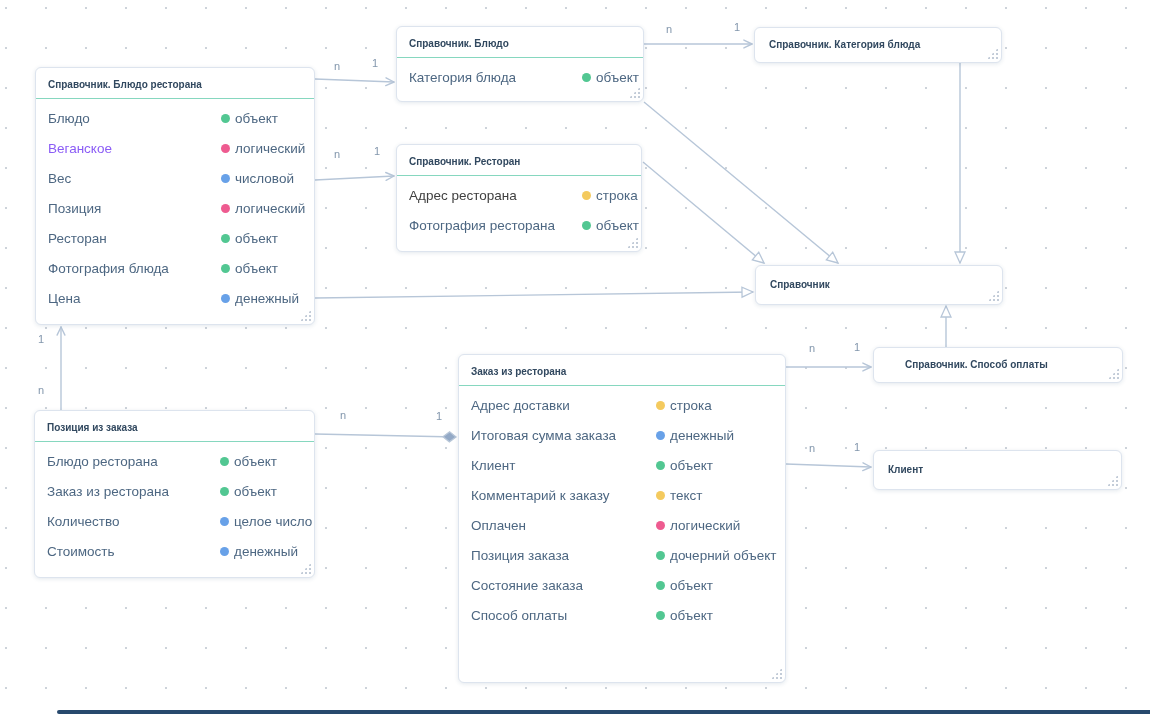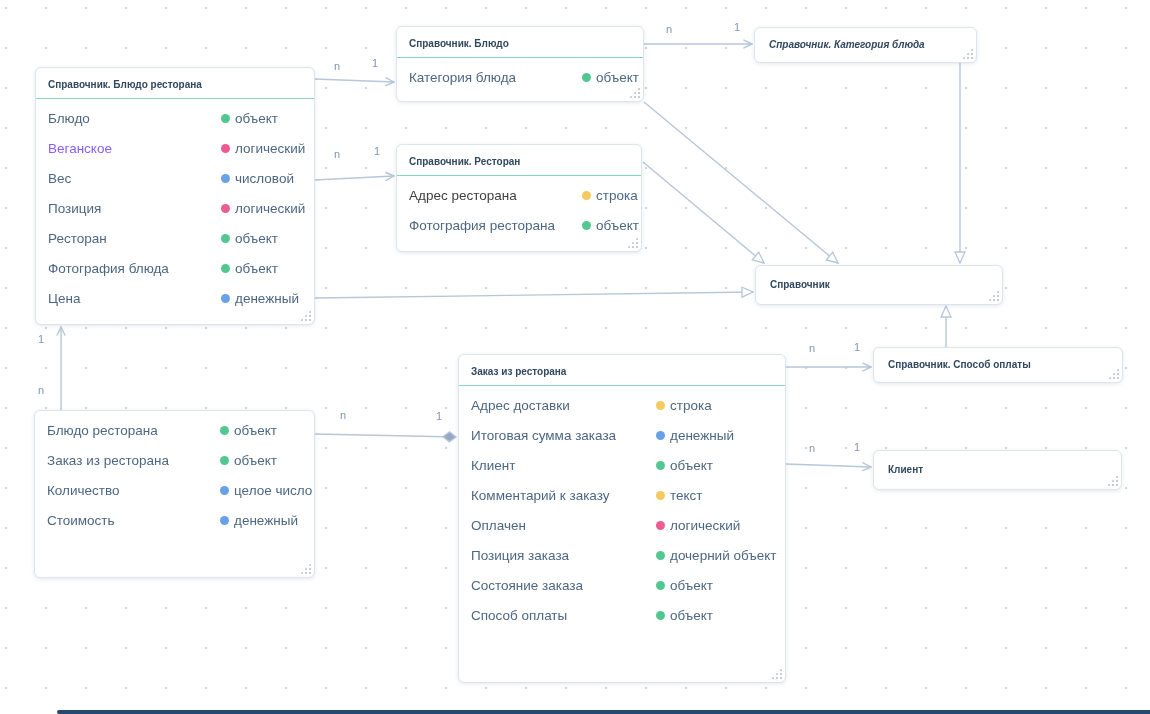--- a/index.html
+++ b/index.html
@@ -179,21 +179,21 @@
         <div class="row">
           <span class="fname" style="color: rgb(77, 103, 130);">Категория блюда</span>
           <span class="ftype" style="left: 173px;">
             <span class="dot" style="background: rgb(82, 199, 146);"></span>
             <span style="color: rgb(77, 103, 130);">объект</span>
           </span>
         </div>
       </div>
       <div class="grip"></div>
     </div>
-    <div class="card title-only" style="left: 754px; top: 27px; width: 223px; height: 36px; font-style: italic;">
+    <div class="card title-only" style="left: 754px; top: 27px; width: 248px; height: 36px;">
       <div class="card-head" style="color: rgb(49, 72, 95);">Справочник. Категория блюда</div>
       <div class="grip"></div>
     </div>
     <div class="card" style="left: 396px; top: 144px; width: 246px; height: 108px;">
       <div class="card-head" style="color: rgb(49, 72, 95); border-bottom: 1px solid rgb(134, 215, 191);">Справочник. Ресторан</div>
       <div class="rows">
         <div class="row">
           <span class="fname" style="color: #404040;">Адрес ресторана</span>
           <span class="ftype" style="left: 173px;">
             <span class="dot" style="background: rgb(244, 202, 94);"></span>
@@ -269,29 +269,30 @@
         <div class="row">
           <span class="fname" style="color: rgb(77, 103, 130);">Способ оплаты</span>
           <span class="ftype" style="left: 185px;">
             <span class="dot" style="background: rgb(82, 199, 146);"></span>
             <span style="color: rgb(77, 103, 130);">объект</span>
           </span>
         </div>
       </div>
       <div class="grip"></div>
     </div>
-    <div class="card title-only" style="left: 873px; top: 347px; width: 250px; height: 36px;">
+    <div class="card title-only" style="left: 873px; top: 347px; width: 250px; height: 36px; padding-left: 17px;">
       <div class="card-head" style="color: rgb(49, 72, 95);">Справочник. Способ оплаты</div>
       <div class="grip"></div>
     </div>
     <div class="card title-only" style="left: 873px; top: 450px; width: 249px; height: 40px;">
       <div class="card-head" style="color: rgb(49, 72, 95);">Клиент</div>
       <div class="grip"></div>
     </div>
     <div class="card" style="left: 34px; top: 410px; width: 281px; height: 168px;">
+      <div class="card-head" style="color: rgb(49, 72, 95); border-bottom: 1px solid rgb(134, 215, 191);">Позиция из заказа</div>
       <div class="rows">
         <div class="row">
           <span class="fname" style="color: rgb(77, 103, 130);">Блюдо ресторана</span>
           <span class="ftype" style="left: 173px;">
             <span class="dot" style="background: rgb(82, 199, 146);"></span>
             <span style="color: rgb(77, 103, 130);">объект</span>
           </span>
         </div>
         <div class="row">
           <span class="fname" style="color: rgb(77, 103, 130);">Заказ из ресторана</span>

